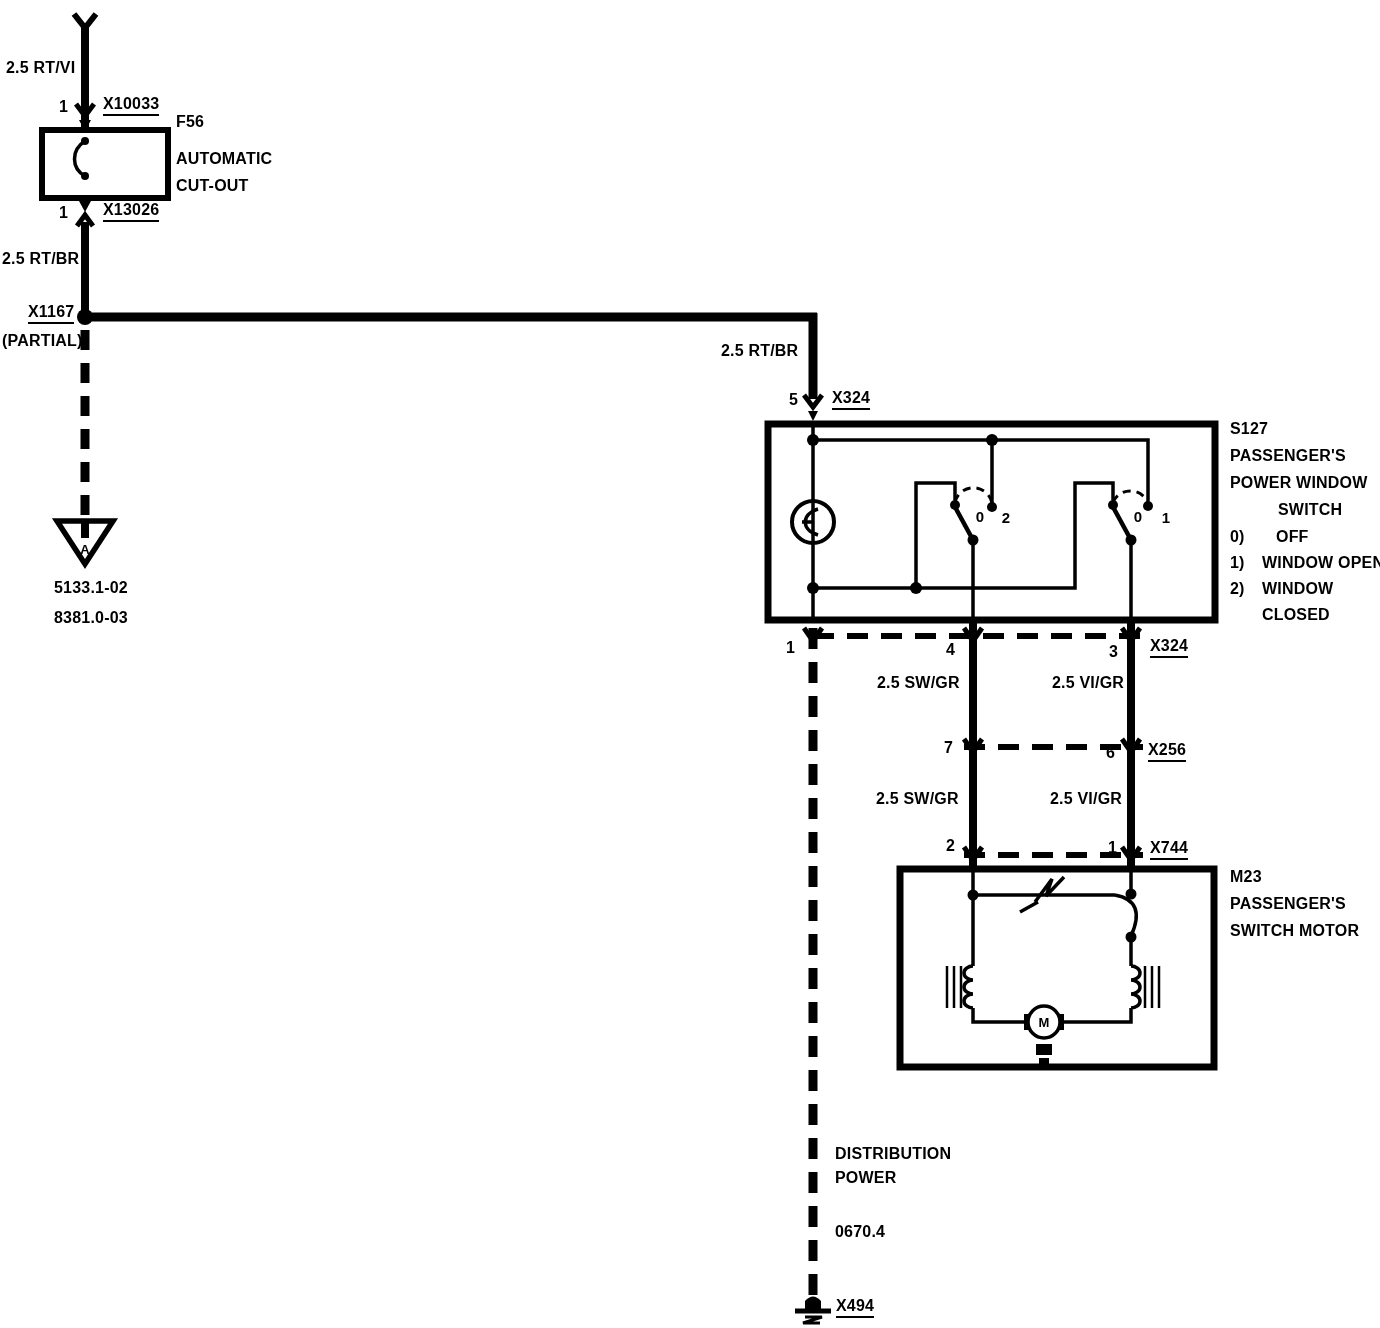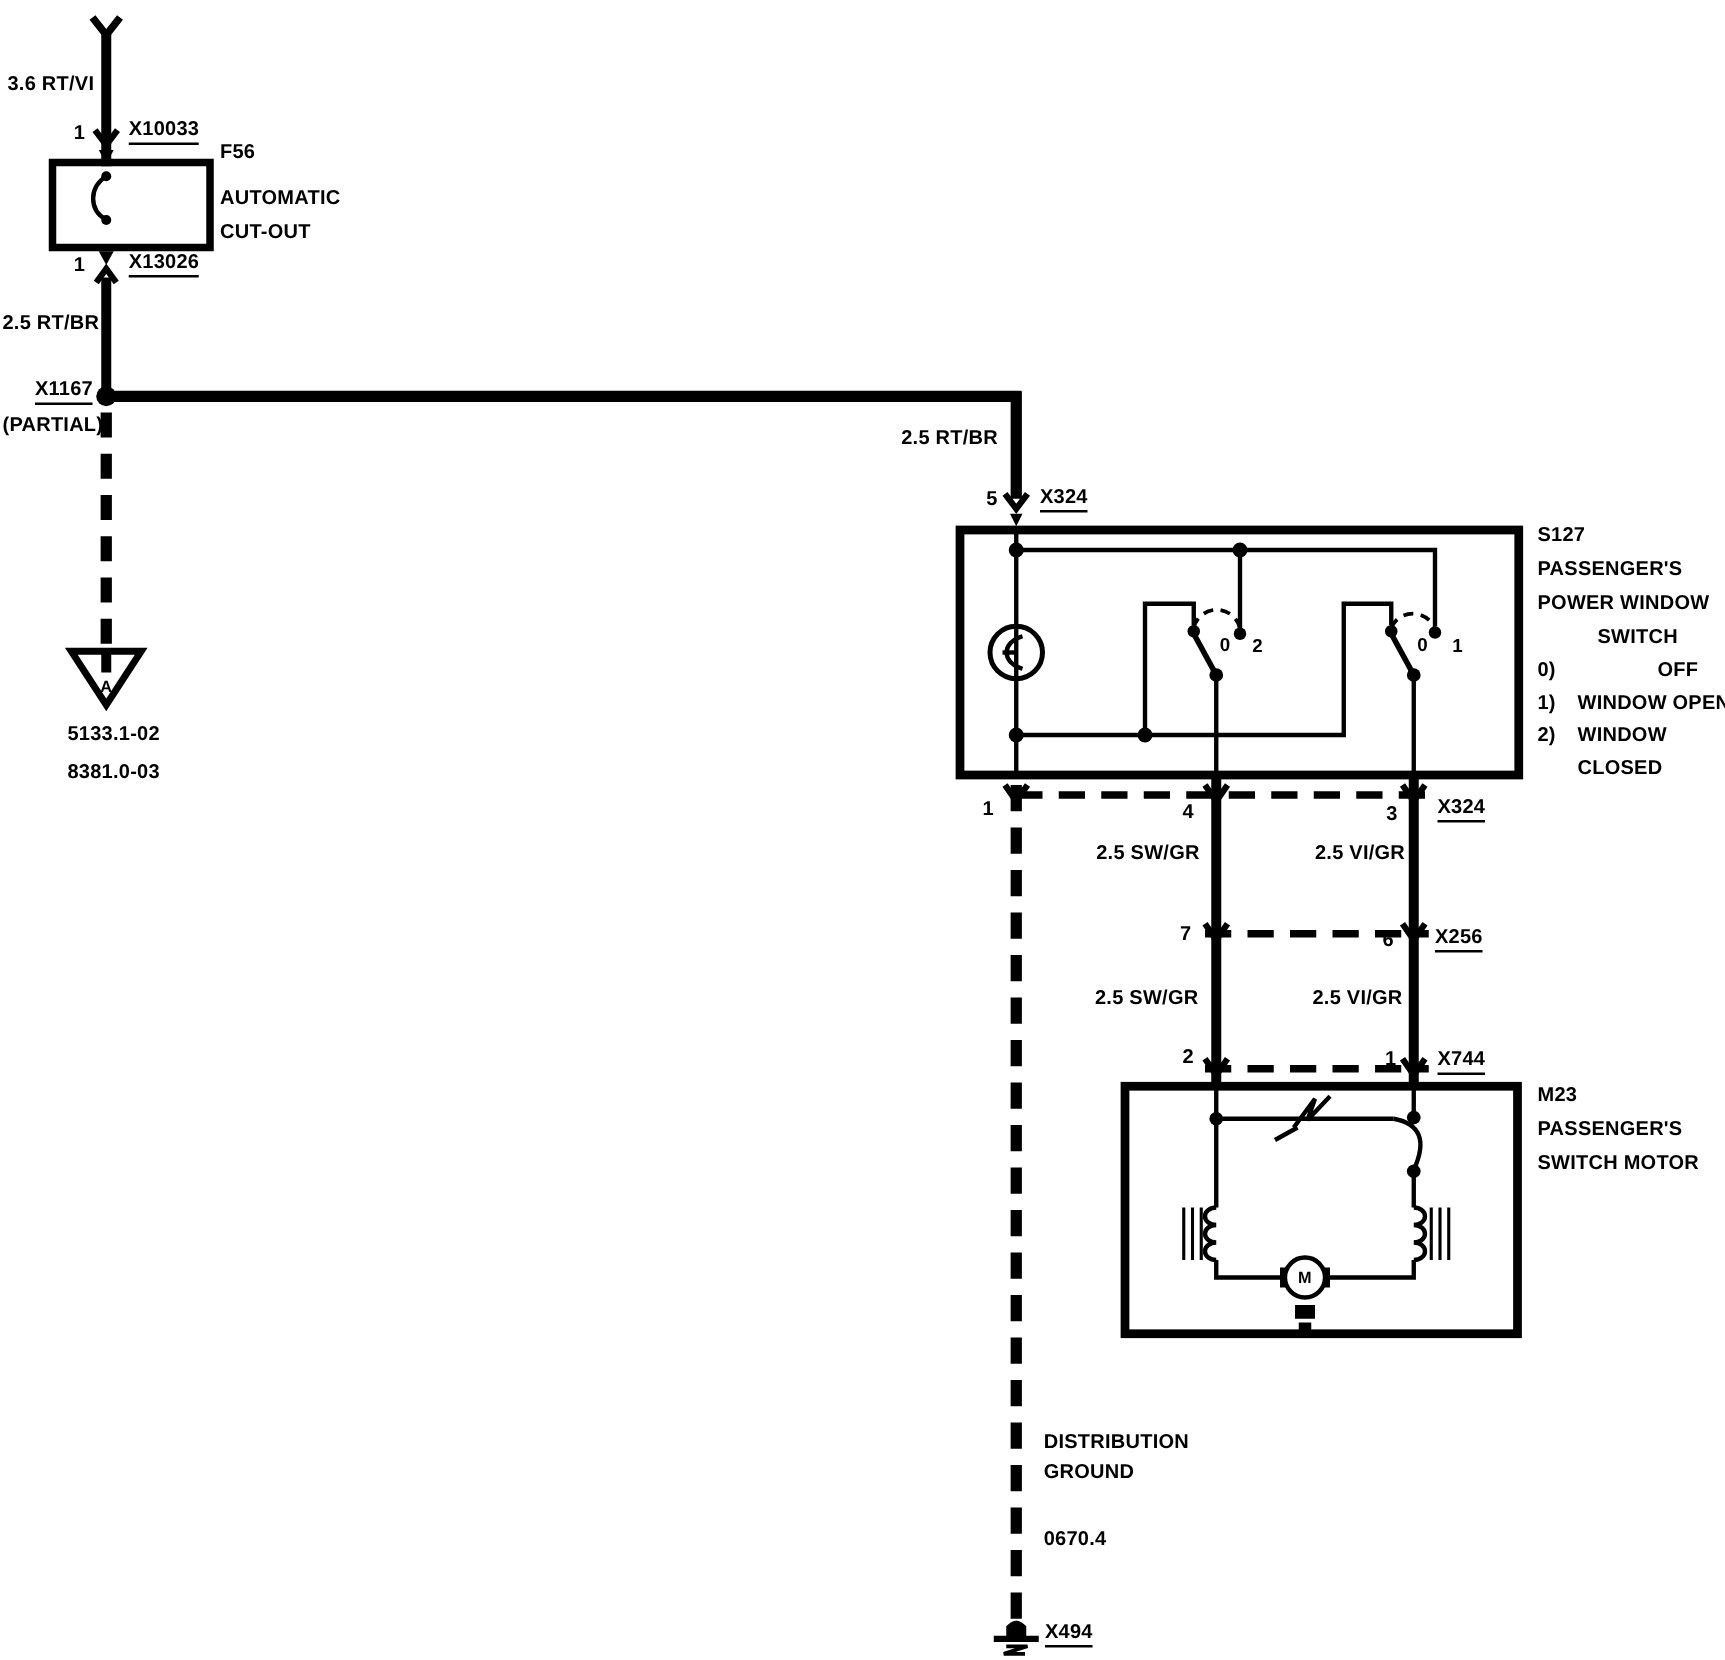--- a/index.html
+++ b/index.html
@@ -146,21 +146,21 @@
       </g>
     </g>
 
     <g>
       <path d="M 805 1309 L 805 1301 Q 813 1292 821 1301 L 821 1309 Z" fill="#000" stroke="none"></path>
       <line x1="795" y1="1311" x2="831" y2="1311" stroke-width="5"></line>
       <path d="M 805 1317 H 822 L 803 1323 H 820" stroke-width="3"></path>
     </g>
   </svg>
 
-  <span class="lbl" style="left:6px;top:60px">3.6 RT/VI</span>
+  <span class="lbl" style="left:6px;top:60px">2.5 RT/VI</span>
   <span class="lbl" style="left:59px;top:99px">1</span>
   <span class="lbl u" style="left:103px;top:96px">X10033</span>
   <span class="lbl" style="left:176px;top:114px">F56</span>
   <span class="lbl" style="left:176px;top:151px">AUTOMATIC</span>
   <span class="lbl" style="left:176px;top:178px">CUT-OUT</span>
   <span class="lbl" style="left:59px;top:205px">1</span>
   <span class="lbl u" style="left:103px;top:202px">X13026</span>
   <span class="lbl" style="left:2px;top:251px">2.5 RT/BR</span>
 
   <span class="lbl u" style="left:28px;top:304px">X1167</span>
@@ -172,21 +172,21 @@
 
   <span class="lbl" style="left:721px;top:343px">2.5 RT/BR</span>
   <span class="lbl" style="left:789px;top:392px">5</span>
   <span class="lbl u" style="left:832px;top:390px">X324</span>
 
   <span class="lbl" style="left:1230px;top:421px">S127</span>
   <span class="lbl" style="left:1230px;top:448px">PASSENGER'S</span>
   <span class="lbl" style="left:1230px;top:475px">POWER WINDOW</span>
   <span class="lbl" style="left:1278px;top:502px">SWITCH</span>
   <span class="lbl" style="left:1230px;top:529px">0)</span>
-  <span class="lbl" style="left:1326px;top:529px">OFF</span>
+  <span class="lbl" style="left:1276px;top:529px">OFF</span>
   <span class="lbl" style="left:1230px;top:555px">1)</span>
   <span class="lbl" style="left:1262px;top:555px">WINDOW OPEN</span>
   <span class="lbl" style="left:1230px;top:581px">2)</span>
   <span class="lbl" style="left:1262px;top:581px">WINDOW</span>
   <span class="lbl" style="left:1230px;top:607px"></span>
   <span class="lbl" style="left:1262px;top:607px">CLOSED</span>
 
   <span class="lbl small c" style="left:980px;top:516px">0</span>
   <span class="lbl small c" style="left:1006px;top:517px">2</span>
   <span class="lbl small c" style="left:1138px;top:516px">0</span>
@@ -209,18 +209,18 @@
 
   <span class="lbl" style="left:946px;top:838px">2</span>
   <span class="lbl" style="left:1108px;top:840px">1</span>
   <span class="lbl u" style="left:1150px;top:840px">X744</span>
 
   <span class="lbl" style="left:1230px;top:869px">M23</span>
   <span class="lbl" style="left:1230px;top:896px">PASSENGER'S</span>
   <span class="lbl" style="left:1230px;top:923px">SWITCH MOTOR</span>
   <span class="lbl tiny c" style="left:1044px;top:1022px">M</span>
 
-  <span class="lbl" style="left:835px;top:1170px">GROUND</span>
+  <span class="lbl" style="left:835px;top:1170px">POWER</span>
   <span class="lbl" style="left:835px;top:1146px">DISTRIBUTION</span>
   <span class="lbl" style="left:835px;top:1224px">0670.4</span>
   <span class="lbl u" style="left:836px;top:1298px">X494</span>
 
 </div>
 
 </body></html>

